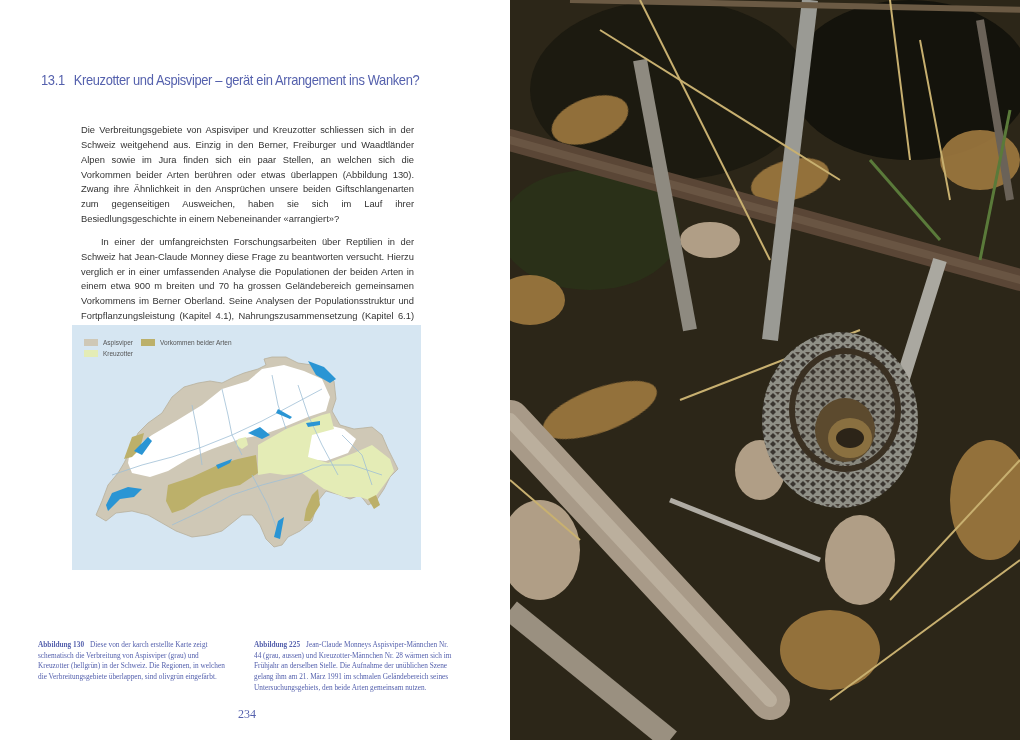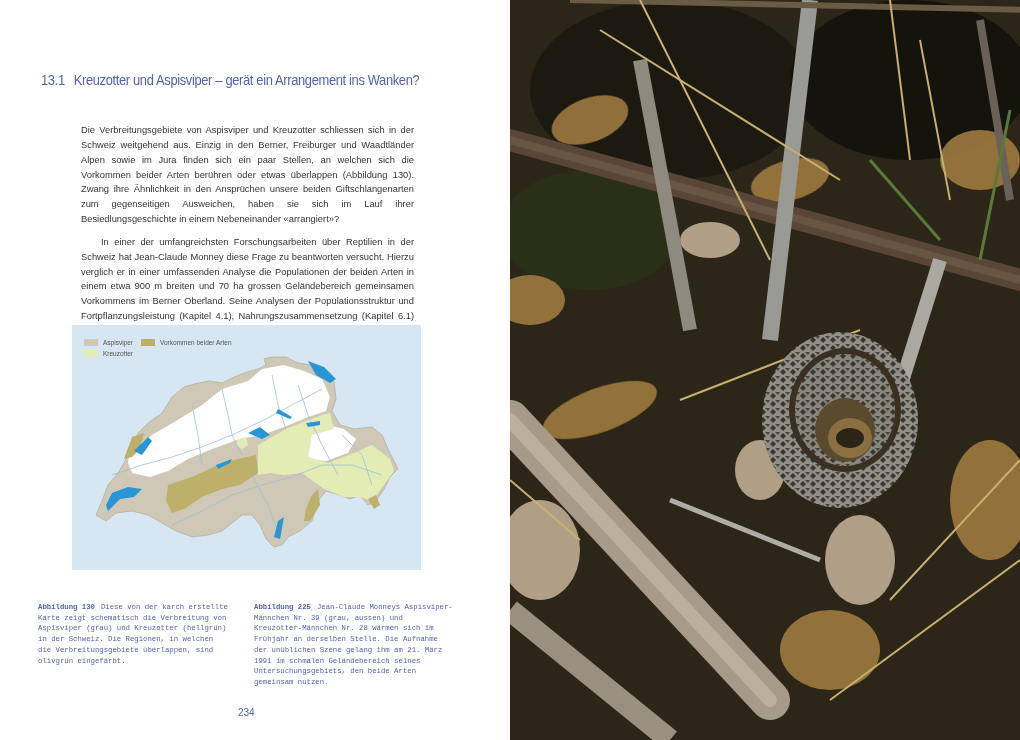--- a/index.html
+++ b/index.html
@@ -9,25 +9,25 @@
   .heading .num { display:inline-block; width:38px; }
   .body-text { position:absolute; left:73px; top:115px; width:349px; font-family:"Liberation Sans", sans-serif; font-size:9.35px; line-height:14.85px; color:#333333; text-align:justify; }
   .body-text p { margin:8px; }
   .body-text p.indent { text-indent:20px; }
   .map-box { position:absolute; left:72px; top:325px; width:349px; height:245px; background:#d6e6f2; overflow:hidden; }
   .map-box svg { position:absolute; left:0; top:0; }
   .legend { position:absolute; left:12px; top:12px; font-family:"Liberation Sans", sans-serif; font-size:6.5px; color:#555; }
   .legend-row { display:flex; align-items:center; height:11px; }
   .legend-item { display:flex; align-items:center; margin-right:8px; }
   .swatch { width:14px; height:7px; margin-right:5px; display:inline-block; }
-  .caption { position:absolute; top:602px; font-family:Liberation Mono, monospace; font-size:7.3px; line-height:10.7px; color:#5561ad; }
+  .caption { position:absolute; top:640px; font-family:Liberation Serif, serif; font-size:7.3px; line-height:10.7px; color:#5561ad; }
   .caption b { font-weight:bold; margin-right:6px; }
   .cap1 { left:38px; width:190px; }
   .cap2 { left:254px; width:200px; }
-  .page-num { position:absolute; left:238px; top:707px; font-family:Liberation Sans, sans-serif; font-size:10px; color:#5561ad; }
+  .page-num { position:absolute; left:238px; top:707px; font-family:Liberation Serif, serif; font-size:12px; color:#5561ad; }
   .photo { position:absolute; left:510px; top:0; width:510px; height:740px; overflow:hidden; background:#2a2418; }
   .photo svg { position:absolute; left:0; top:0; }
 </style>
 </head>
 <body>
 
 <div class="page-left">
 
   <div class="heading">
     <span class="num">13.1</span><span>Kreuzotter und Aspisviper – gerät ein Arrangement ins Wanken?</span>
@@ -94,21 +94,21 @@
         </div>
       </div>
     </div>
   </div>
 
   <div class="caption cap1">
     <b>Abbildung 130</b><span>Diese von der karch erstellte Karte zeigt schematisch die Verbreitung von Aspisviper (grau) und Kreuzotter (hellgrün) in der Schweiz. Die Regionen, in welchen die Verbreitungsgebiete überlappen, sind olivgrün eingefärbt.</span>
   </div>
 
   <div class="caption cap2">
-    <b>Abbildung 225</b><span>Jean-Claude Monneys Aspisviper-Männchen Nr. 39 (grau, aussen) und Kreuzotter-Männchen Nr. 28 wärmen sich im Frühjahr an derselben Stelle. Die Aufnahme der unüblichen Szene gelang ihm am 21. März 1991 im schmalen Geländebereich seines Untersuchungsgebiets, den beide Arten gemeinsam nutzen.</span>
+    <b>Abbildung 225</b><span>Jean-Claude Monneys Aspisviper-Männchen Nr. 44 (grau, aussen) und Kreuzotter-Männchen Nr. 28 wärmen sich im Frühjahr an derselben Stelle. Die Aufnahme der unüblichen Szene gelang ihm am 21. März 1991 im schmalen Geländebereich seines Untersuchungsgebiets, den beide Arten gemeinsam nutzen.</span>
   </div>
 
   <div class="page-num">234</div>
 </div>
 
 <div class="photo">
   <svg width="510" height="740" viewBox="0 0 510 740">
     <defs>
       <pattern id="snakeskin" width="10" height="8" patternUnits="userSpaceOnUse">
         <rect width="10" height="8" fill="#8f8f86"></rect>

